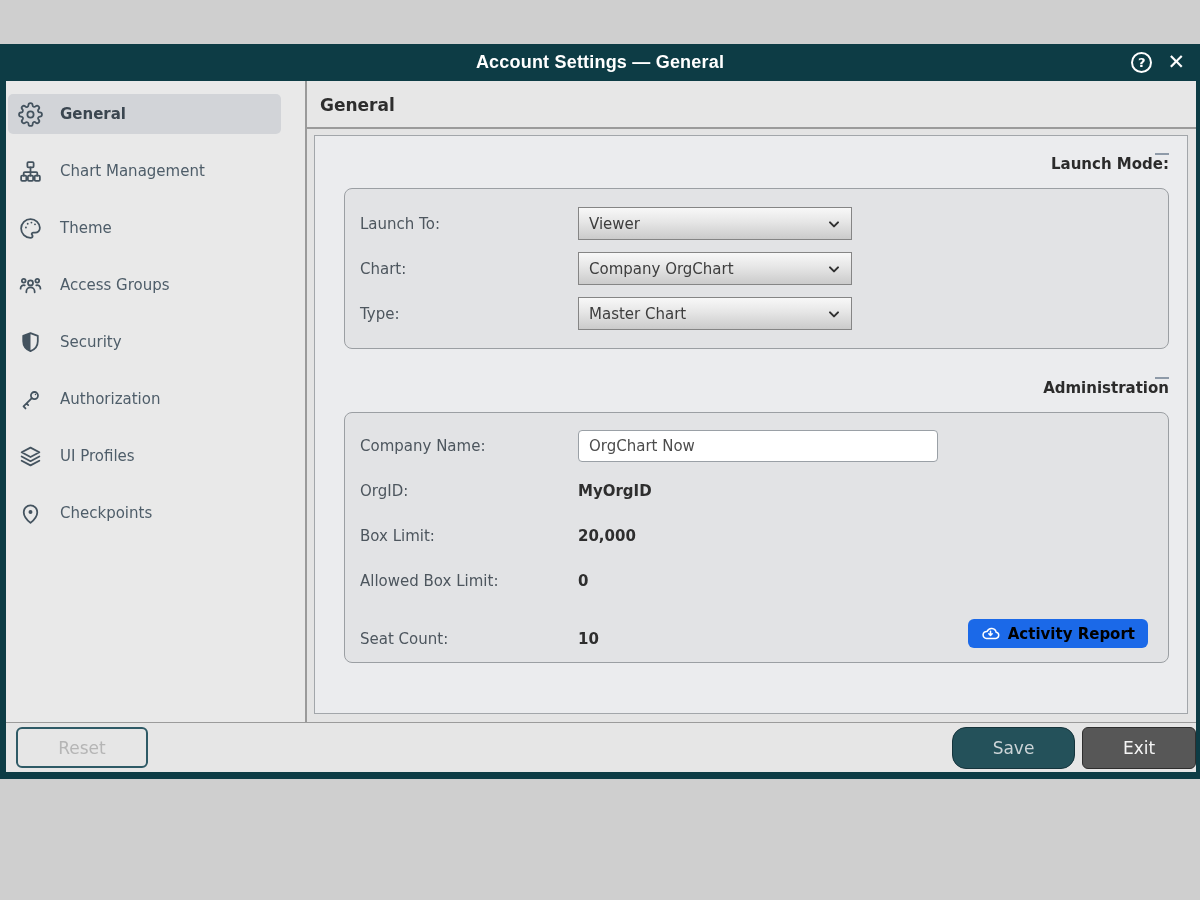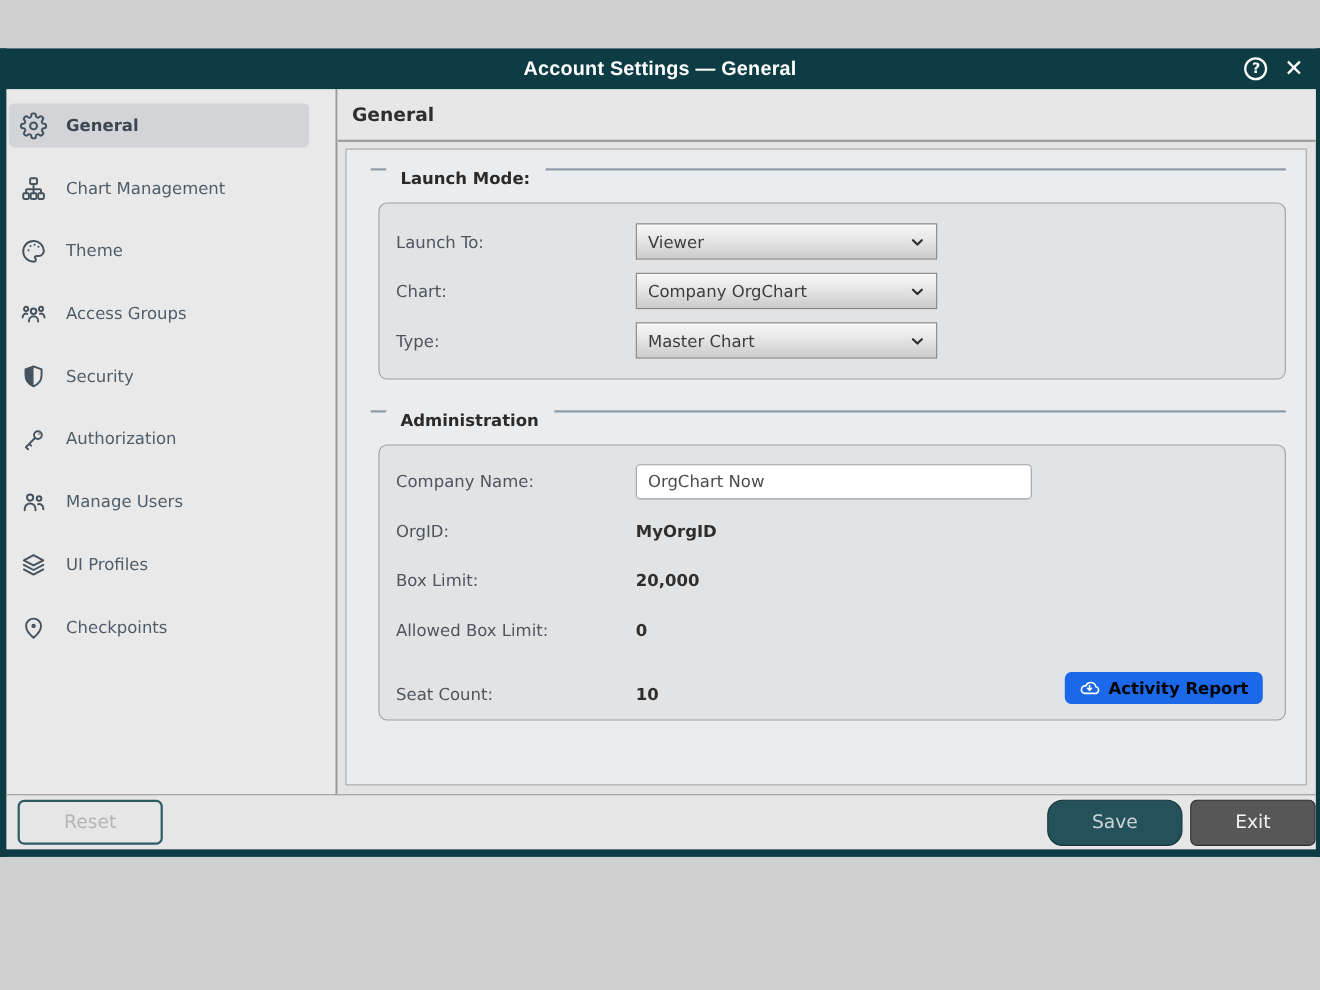--- a/index.html
+++ b/index.html
@@ -65,21 +65,21 @@
     flex:0 0 auto; height:48px; padding:14px 0 0 13px;
     font-size:17px; font-weight:bold; color:#2e2e2e;
     border-bottom:2px solid #9b9b9b; background:#e7e7e7;
   }
   .panel{
     flex:1 1 auto; margin:6px 8px 8px 7px;
     background:#ebecee; border:1px solid #a2a6aa;
     padding:17px 18px; overflow:hidden;
   }
 
-  .legend-row{ display:flex; align-items:flex-start; margin-left:4px; }
+  .legend-row{ display:flex; align-items:flex-end; margin-left:4px;flex-direction:column; }
   .legend-dash{ width:14px; height:2px; background:#8e9aa8; flex:0 0 auto; }
   .legend-label{ margin:0 0 0 13px; font-size:15px; font-weight:bold; color:#2b2b2b;
     white-space:nowrap; }
   .legend-line{ flex:1 1 auto; height:2px; background:#8e9aa8; margin-left:14px; }
 
   .group-box{
     margin:13px 0 0 11px;
     background:#e2e3e5; border:1px solid #9b9fa3; border-radius:8px;
     padding:12px 15px;
   }
@@ -224,31 +224,20 @@
         <span class="side-icon">
           <svg viewBox="0 0 24 24">
               <circle cx="15.8" cy="8.2" r="3.4"></circle>
               <circle cx="16.8" cy="7.2" r="0.7" fill="#44535f" stroke="none"></circle>
               <path d="M13.3 10.7L5.3 18.7M5.3 18.7l1.9 1.9M8.2 15.8l1.6 1.6"></path>
             </svg>
         </span>
         <span class="side-label">Authorization</span>
       </div>
 
-      <div class="side-item">
-        <span class="side-icon">
-          <svg viewBox="0 0 24 24">
-              <circle cx="9" cy="8" r="2.7"></circle>
-              <path d="M4.3 19v-1.2a4.7 4.7 0 0 1 9.4 0V19"></path>
-              <circle cx="16.8" cy="8.8" r="2"></circle>
-              <path d="M16 13.8a3.6 3.6 0 0 1 4.5 3.5v.9"></path>
-            </svg>
-        </span>
-        <span class="side-label">Manage Users</span>
-      </div>
 
       <div class="side-item">
         <span class="side-icon">
           <svg viewBox="0 0 24 24">
               <path d="M12 3.5L20.5 8 12 12.5 3.5 8z"></path>
               <path d="M3.5 12L12 16.5 20.5 12"></path>
               <path d="M3.5 16L12 20.5 20.5 16"></path>
             </svg>
         </span>
         <span class="side-label">UI Profiles</span>

